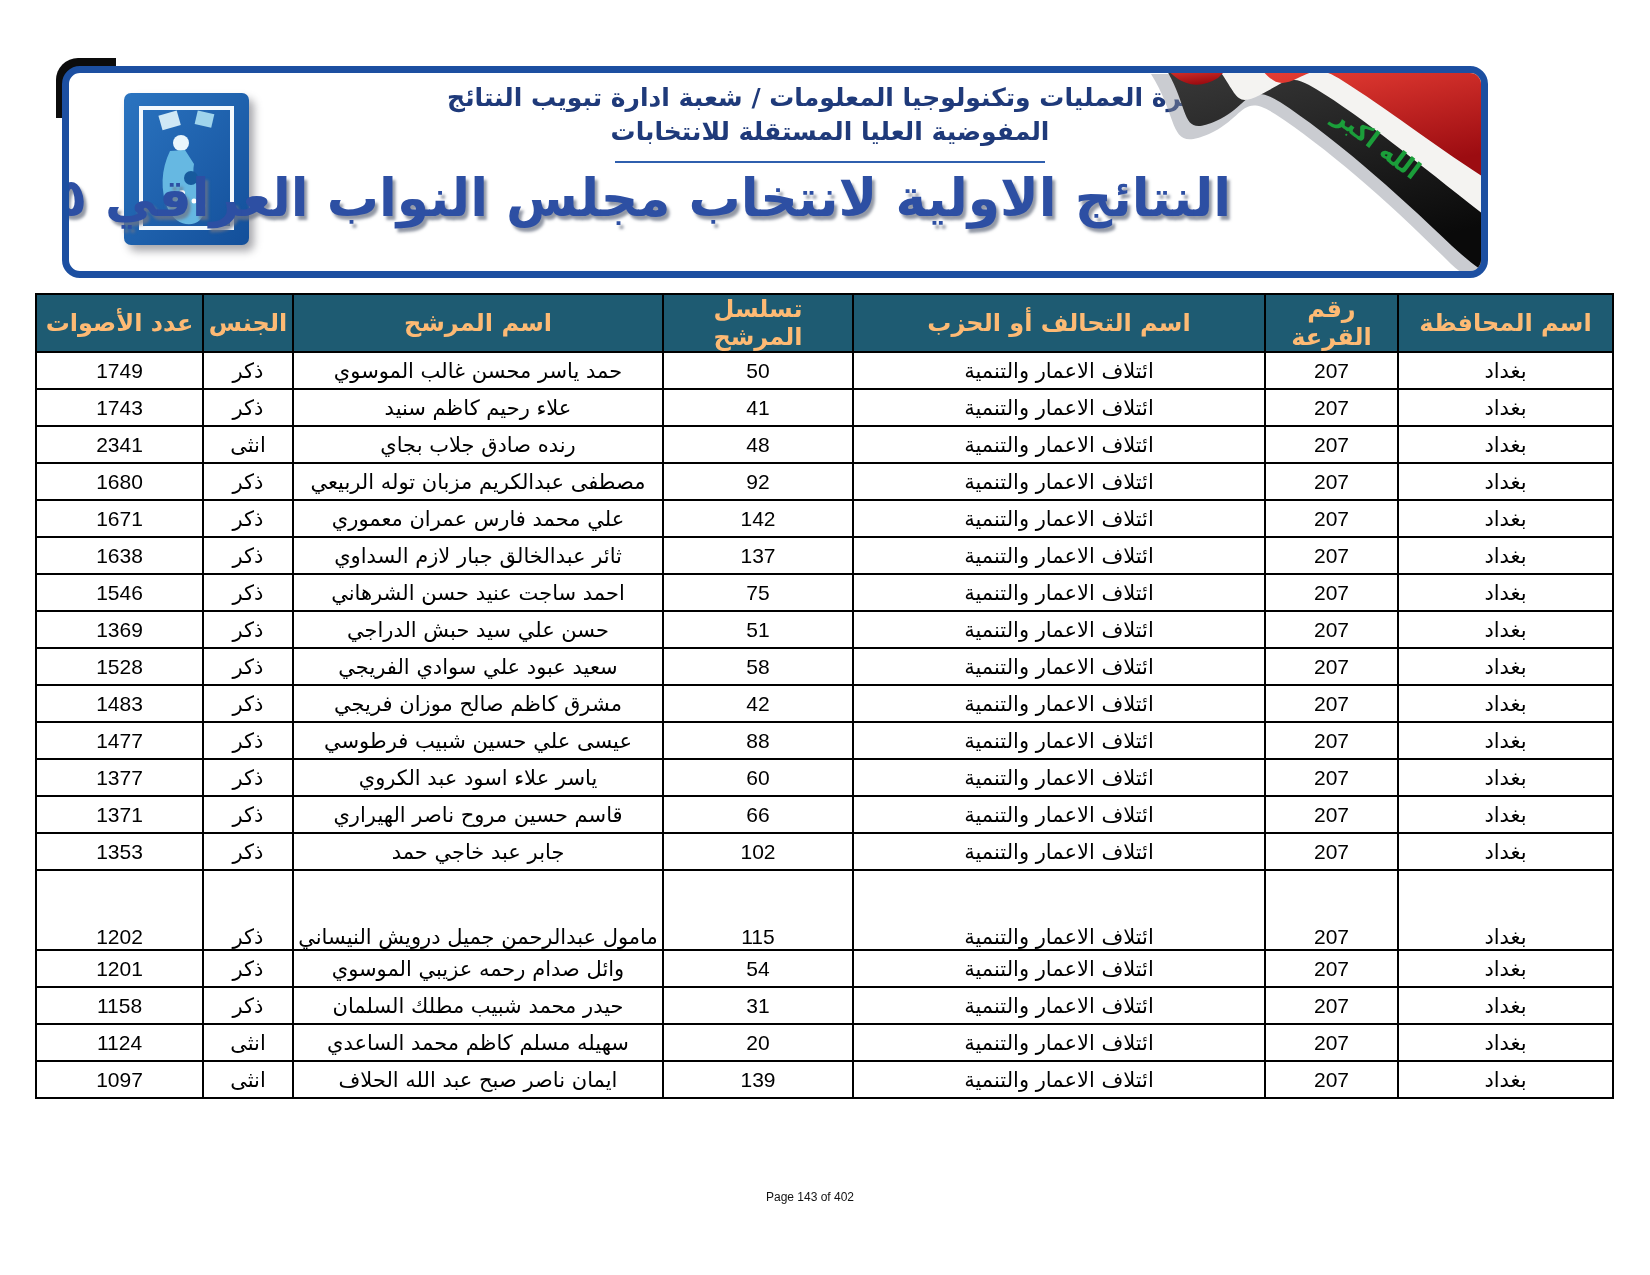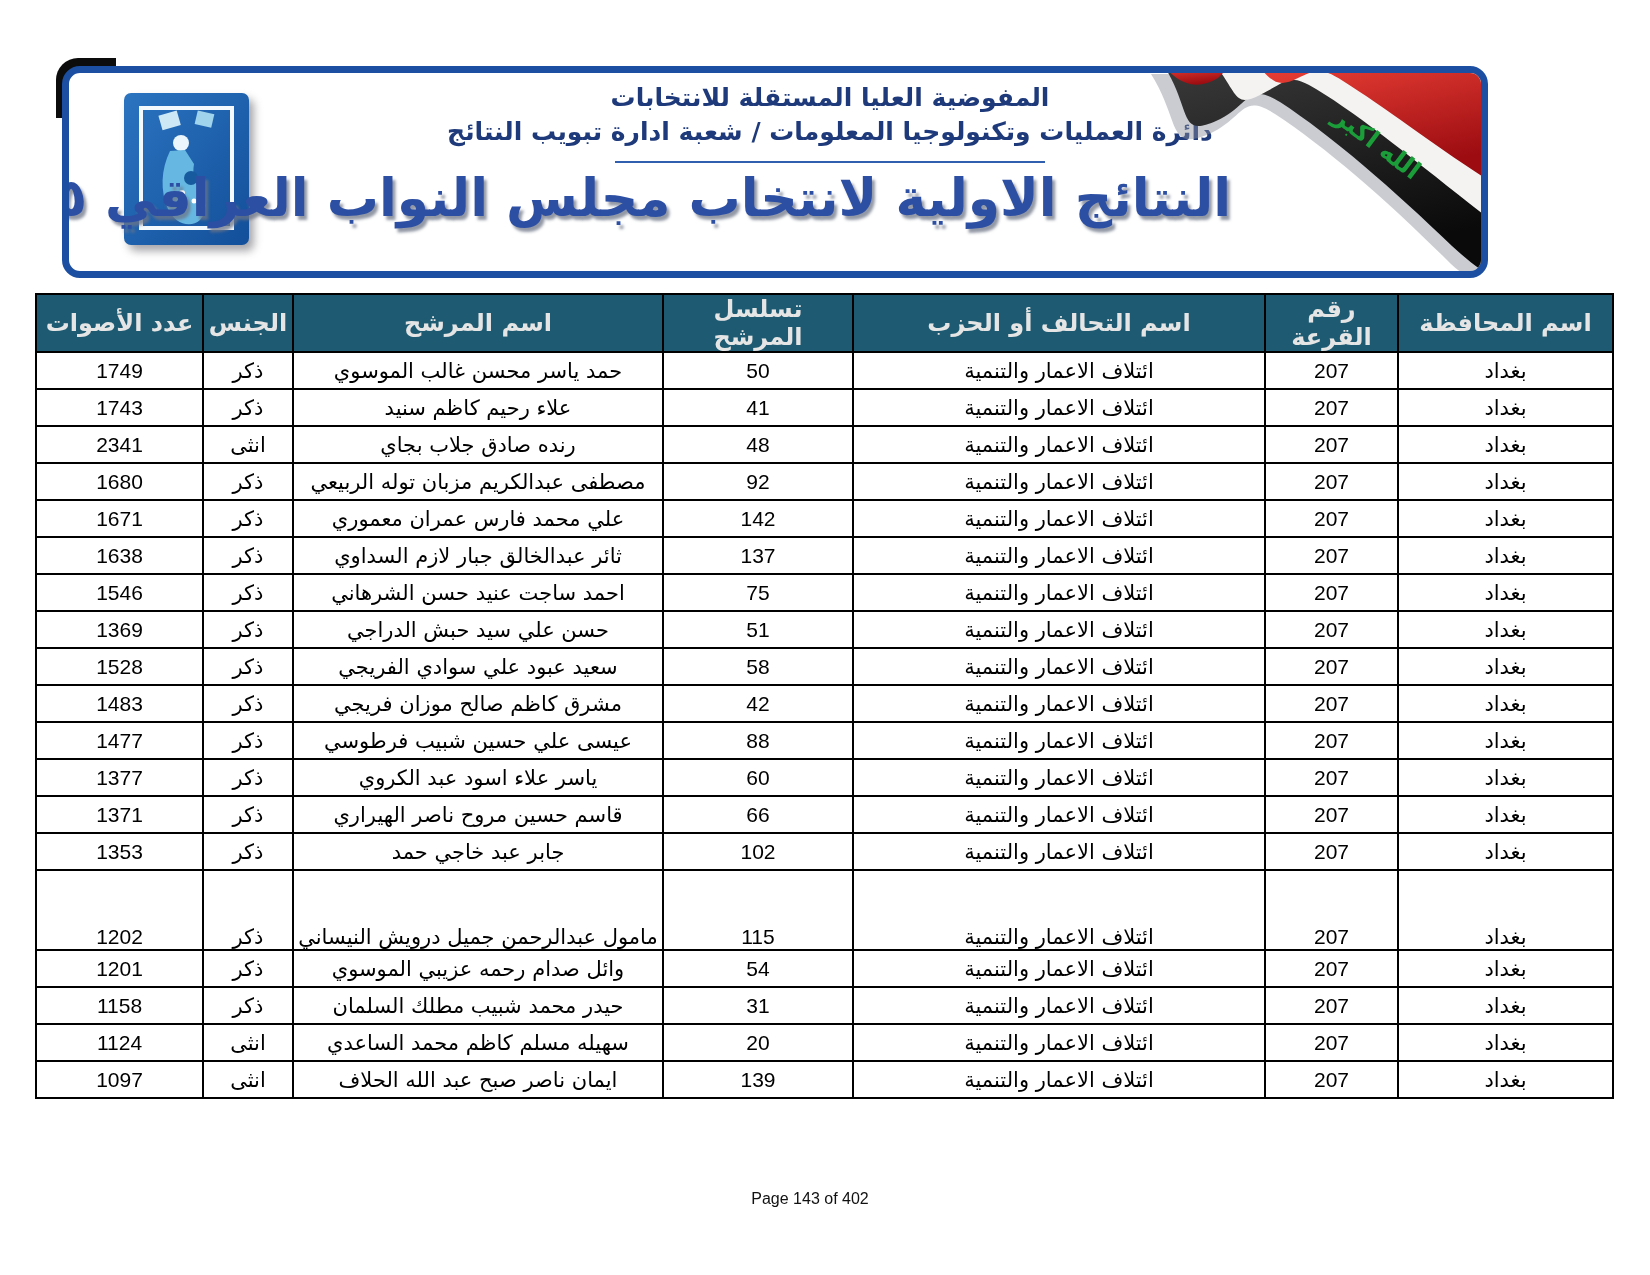--- a/index.html
+++ b/index.html
@@ -41,30 +41,30 @@
   table.results{
     position:absolute;left:35px;top:293px;width:1577px;
     border-collapse:collapse;direction:rtl;table-layout:fixed;
     font-family:"DejaVu Sans","Liberation Sans",sans-serif;
   }
   table.results th,table.results td{
     border:2px solid #000;text-align:center;vertical-align:middle;
     overflow:hidden;padding:0 4px;box-sizing:border-box;
   }
   table.results thead th{
-    background:#1e5b72;color:#e5e5e5;font-size:24px;font-weight:bold;height:42px;
+    background:#1e5b72;color:#fdba74;font-size:24px;font-weight:bold;height:42px;
   }
   table.results td{background:#ffffff;color:#000;font-size:21px;height:37px;}
   td.num{font-size:23px;font-family:Liberation Sans, sans-serif;}
   tr.tall td{height:80px;vertical-align:bottom;}
 
   
   .page-footer{
     position:absolute;left:0;top:1190px;width:1620px;text-align:center;
-    font-size:16px;color:#111;font-family:"Liberation Sans","DejaVu Sans",sans-serif;
+    font-size:12px;color:#111;font-family:"Liberation Sans","DejaVu Sans",sans-serif;
   }
 </style>
 </head>
 <body>
 
 <div class="page">
 
   <div class="corner-shadow"></div>
 
   <div class="header-box">
@@ -83,22 +83,22 @@
         <rect x="72" y="19" width="17" height="14" fill="#9fd4ec" transform="rotate(13 80 26)"></rect>
         <circle cx="57" cy="50" r="8" fill="#eaf6fc"></circle>
         <path d="M46,58 C37,76 36,98 44,116 C50,130 66,136 76,127 C83,120 83,106 76,97 C71,90 68,82 70,71 L61,57 Z" fill="#66b8e2"></path>
         <circle cx="67" cy="85" r="7" fill="#175a9d"></circle>
         <circle cx="58" cy="100" r="3" fill="#ffffff"></circle>
         <circle cx="70" cy="108" r="2.5" fill="#ffffff"></circle>
       </svg>
     </div>
 
     <div class="hdr-text">
+      <div class="org-line">دائرة العمليات وتكنولوجيا المعلومات / شعبة ادارة تبويب النتائج</div>
       <div class="org-line">المفوضية العليا المستقلة للانتخابات</div>
-      <div class="org-line">دائرة العمليات وتكنولوجيا المعلومات / شعبة ادارة تبويب النتائج</div>
       <div class="hdr-rule"></div>
       <div class="main-title">النتائج الاولية لانتخاب مجلس النواب العراقي ٢٠٢٥</div>
     </div>
 
     <div class="flag-wrap">
       <svg width="352" height="212" viewBox="0 0 352 212">
         <defs>
           <linearGradient id="redGrad" x1="0" y1="0" x2="0.4" y2="1">
             <stop offset="0" stop-color="#ea4036"></stop>
             <stop offset="1" stop-color="#9c0c11"></stop>

